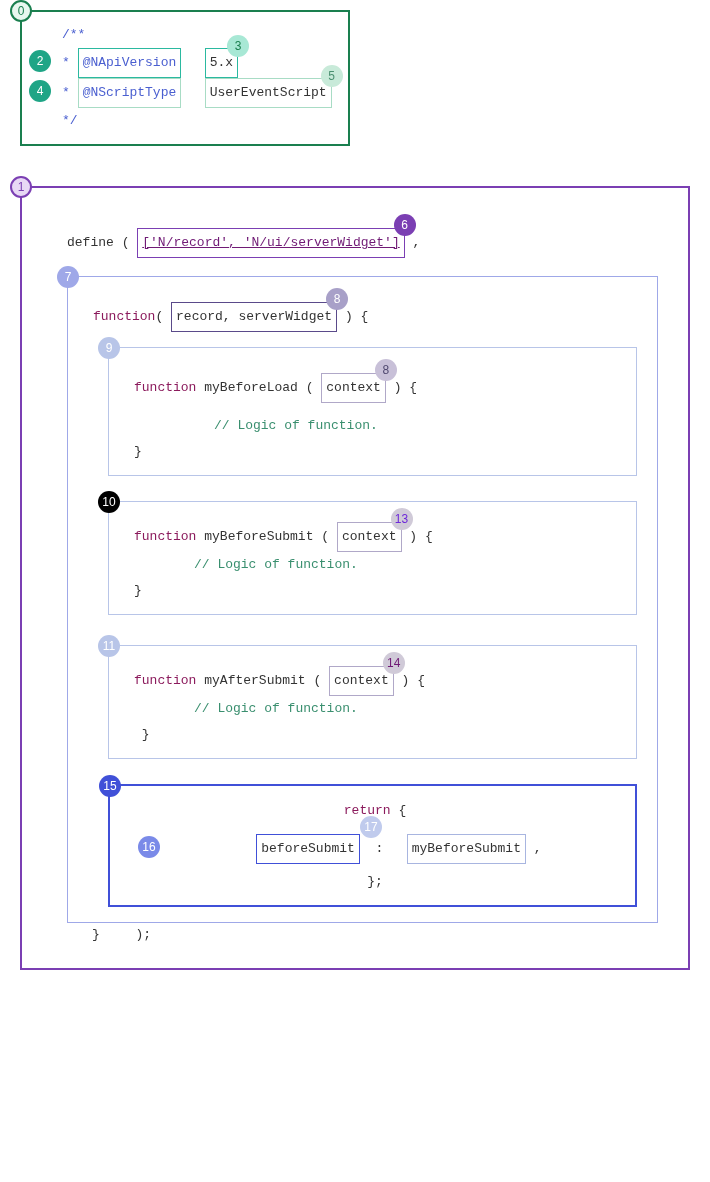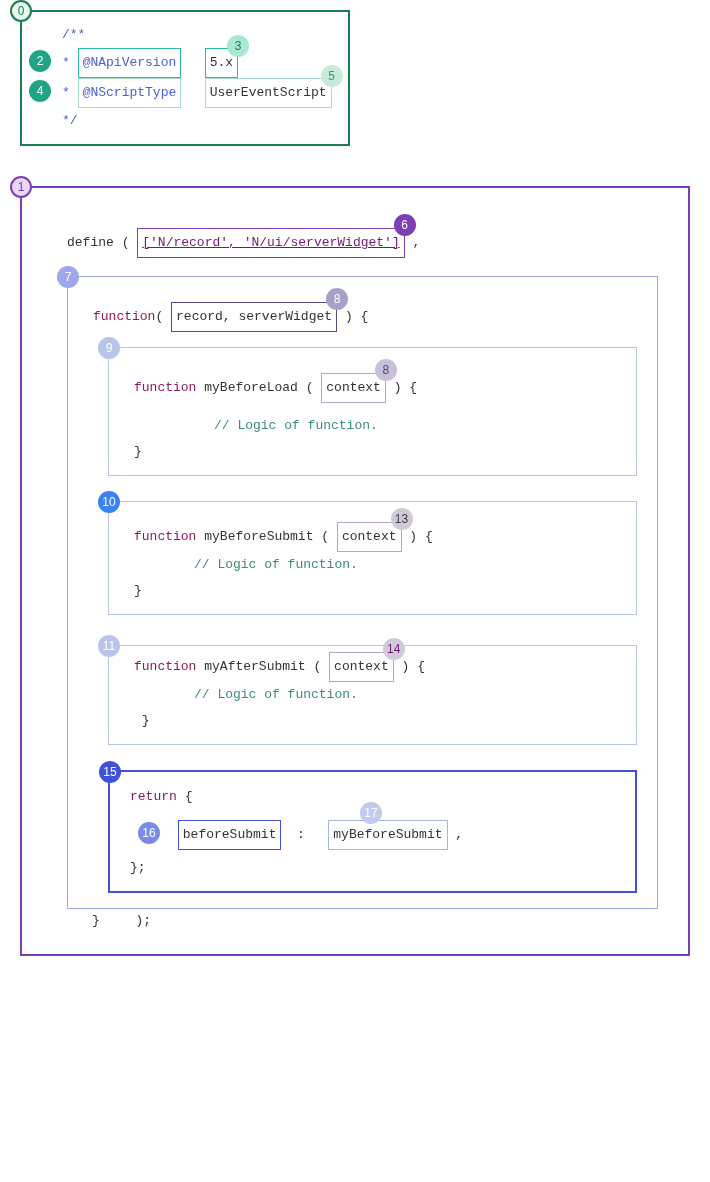--- a/index.html
+++ b/index.html
@@ -124,56 +124,56 @@
         </span>
         <span class="txt"> ) </span><span class="txt">{</span>
       </div>
       <div class="code-line" style="margin-top:10px;">
         <span class="indent i4"></span><span class="comment">// Logic of function.</span>
       </div>
       <div class="code-line txt">}</div>
     </div>
 
     <div class="box" style="border:1.5px solid #b8c5e8; padding:20px 15px 10px 25px; margin:25px 0 0 15px;">
-      <div class="circle-num" style="top:-11px; left:-11px; background:#3b82f6; color:#fff;">10</div>
+      <div class="circle-num" style="top:-11px; left:-11px; background:#000000; color:#fff;">10</div>
       <div class="code-line">
         <span class="kw">function</span>
         <span class="txt"> </span><span class="txt">myBeforeSubmit</span>
         <span class="txt"> (</span>
         <span class="inline-box" style="border:1.5px solid #b0a8c8;">
-          <div class="circle-num" style="top:-15px; right:-12px; background:#d0cad8; color:#404040;">13</div>
+          <div class="circle-num" style="top:-15px; right:-12px; background:#d0cad8; color:#6d28d9;">13</div>
           <span class="txt">context</span>
         </span>
         <span class="txt"> ) </span><span class="txt">{</span>
       </div>
       <div class="code-line">
         <span class="indent i3"></span><span class="comment">// Logic of function.</span>
       </div>
       <div class="code-line txt">}</div>
     </div>
 
-    <div class="box" style="border:1.5px solid #b8c5e8; padding:6px 15px 10px 25px; margin:30px 0 0 15px;">
+    <div class="box" style="border:1.5px solid #b8c5e8; padding:20px 15px 10px 25px; margin:30px 0 0 15px;">
       <div class="circle-num" style="top:-11px; left:-11px; background:#b8c5e8; color:#fff;">11</div>
       <div class="code-line">
         <span class="kw">function</span>
         <span class="txt"> </span><span class="txt">myAfterSubmit</span>
         <span class="txt"> (</span>
         <span class="inline-box" style="border:1.5px solid #b0a8c8;">
           <div class="circle-num" style="top:-15px; right:-12px; background:#d0cad8; color:#701a75;">14</div>
           <span class="txt">context</span>
         </span>
         <span class="txt"> ) </span><span class="txt">{</span>
       </div>
       <div class="code-line">
         <span class="indent i3"></span><span class="comment">// Logic of function.</span>
       </div>
       <div class="code-line txt">&nbsp;<span>}</span></div>
     </div>
 
-    <div class="box" style="border:2px solid #4050d8; padding:12px 15px 10px 20px; margin:25px 0 0 15px;">
+    <div class="box" style="border:2px solid #4050d8; padding:12px 15px 10px 20px; margin:25px 0 0 15px;text-align:center;">
       <div class="circle-num" style="top:-11px; left:-11px; background:#4050d8; color:#fff;">15</div>
       <div class="code-line">
         <span class="kw">return</span>
         <span class="txt"> </span><span class="txt">{</span>
       </div>
 
       <div style="position:relative; margin-top:10px;">
 
         <div class="circle-num" style="top:-18px; left:230px; background:#c0cbed; color:#fff;">17</div>
 

